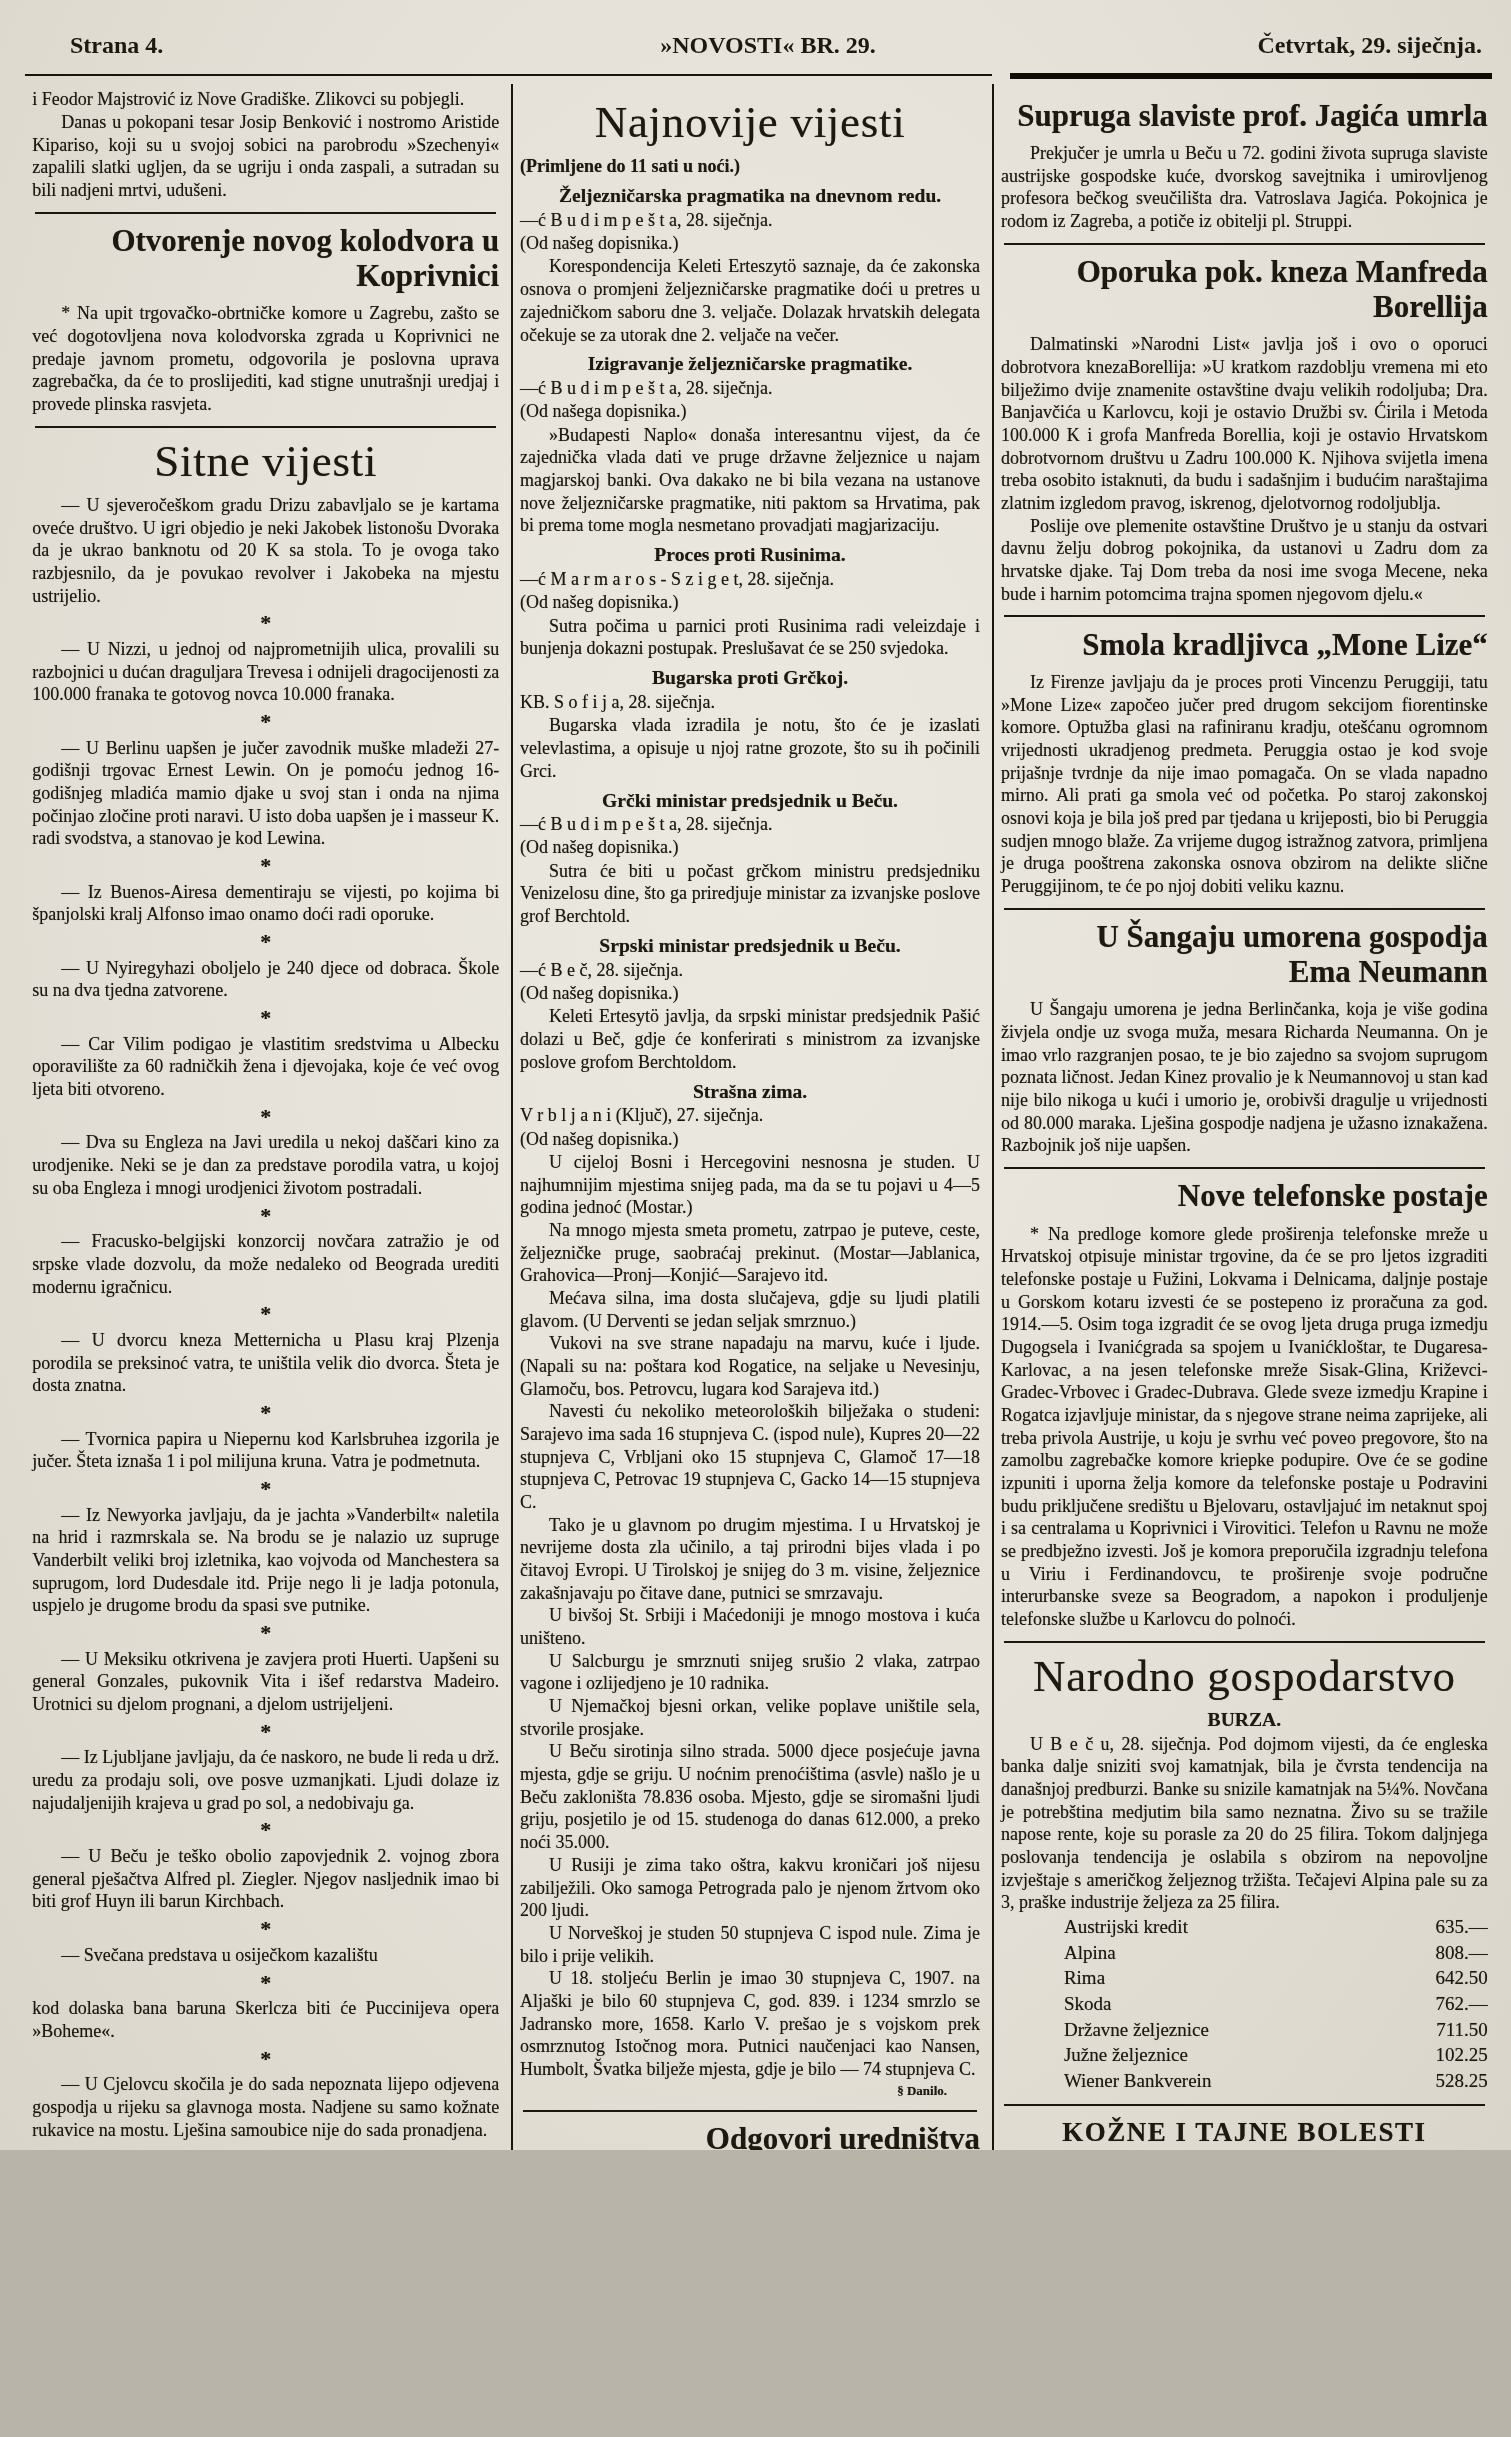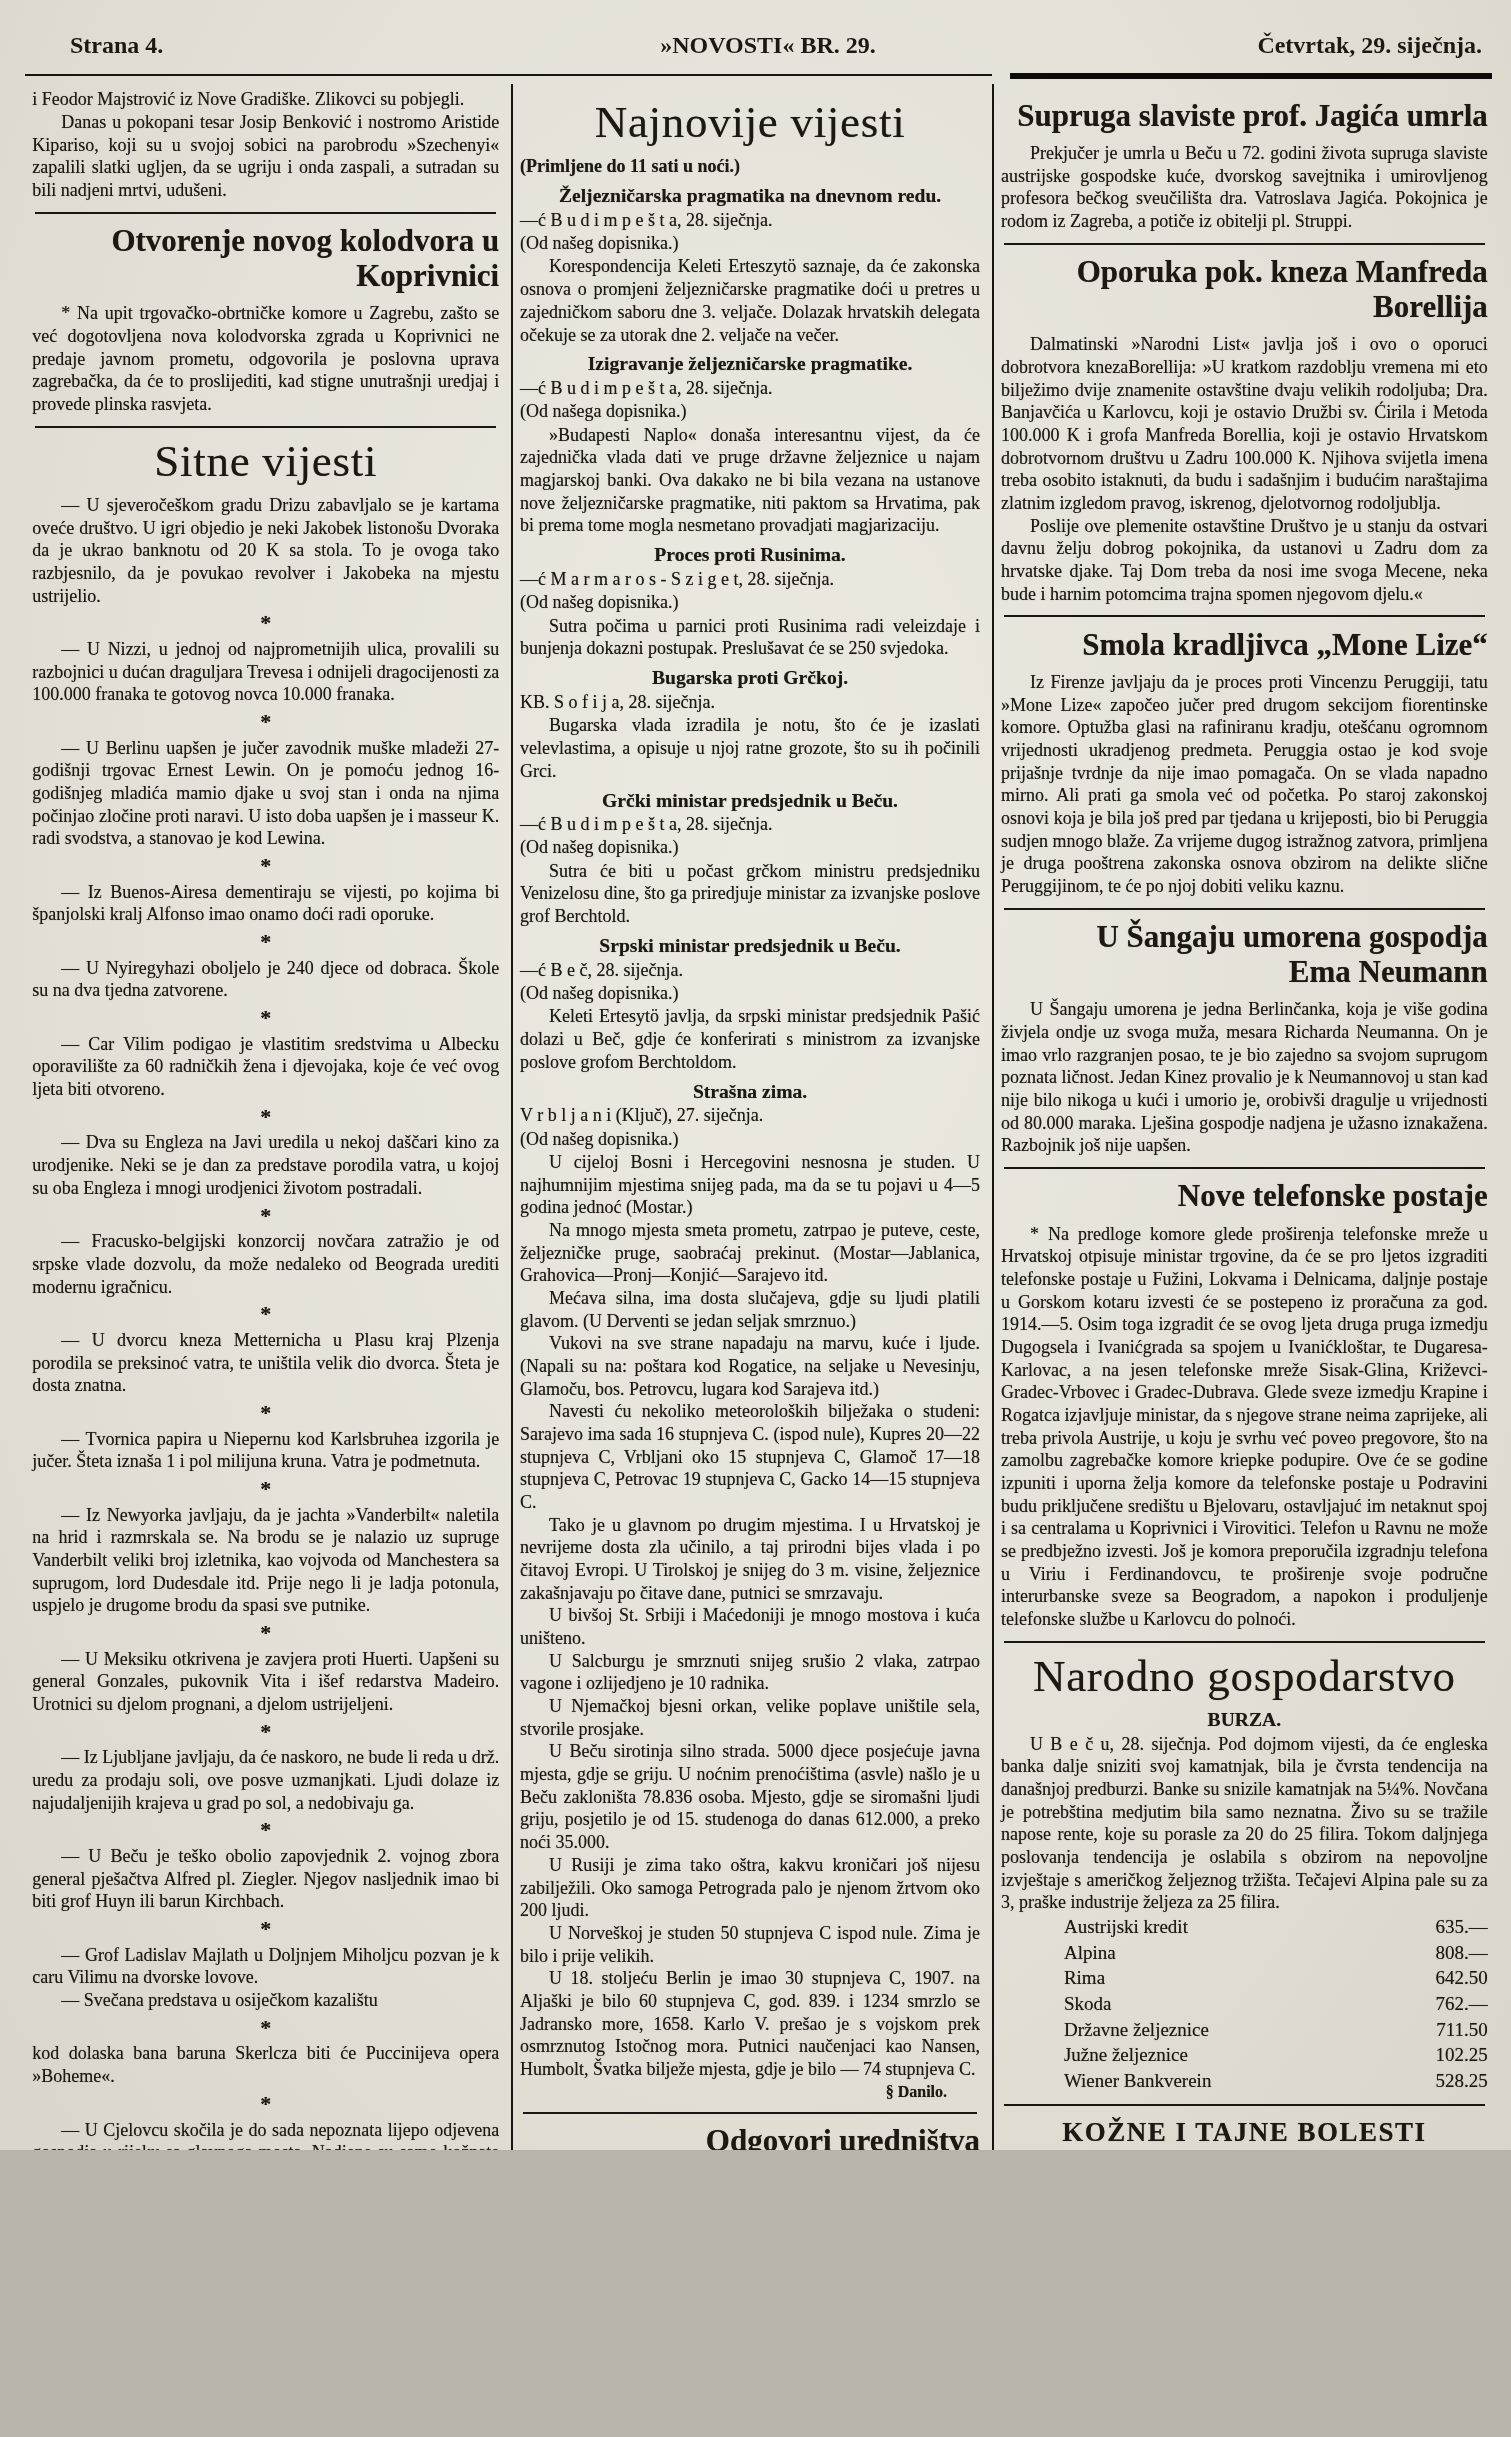--- a/index.html
+++ b/index.html
@@ -31,21 +31,21 @@
   .col-2{width:508px;border-left:2.2px solid #181410;}
   .col > div{text-shadow:0 0 0.7px rgba(30,22,14,.55);}
   .par{font-size:18px;line-height:1.26;text-align:justify;text-indent:29px;margin:0;}
   .par-cont{font-size:18px;line-height:1.26;text-align:justify;text-indent:0;margin:0;}
   .h-xl{font-size:45px;font-weight:normal;text-align:center;line-height:1.05;margin:10.2px 0 8.7px;letter-spacing:0.7px;}
   .h-lg{font-size:31px;font-weight:bold;text-align:right;line-height:1.12;margin:10.2px 0 8.7px;white-space:pre-line;}
   .h-md{font-size:19.6px;font-weight:bold;text-align:center;margin:7.3px 0 1.5px;}
   .h-ad{font-size:27px;font-weight:bold;text-align:center;letter-spacing:1.5px;margin:11.6px 0 5.8px;}
   .center-line{font-size:18px;line-height:1.3;}
   .center-line.bold{font-weight:bold;}
-  .right-line{font-size:16px;font-weight:bold;text-align:right;padding-right:33px;margin:2.9px 0;}
+  .right-line{font-size:13px;font-weight:bold;text-align:right;padding-right:33px;margin:2.9px 0;}
   .star-sep{text-align:center;font-size:22px;font-weight:bold;line-height:1;padding:5.1px 0 3.6px;}
   .rule{border-top:2.9px solid #1a1611;margin:10.2px 2.9px;}
   .stock-row{display:flex;justify-content:space-between;font-size:19px;line-height:1.35;padding-left:63px;}
   .split-row{display:flex;justify-content:space-between;font-size:18px;line-height:1.3;}
 </style>
 </head>
 <body>
 
 <div class="page">
   <div class="masthead">
@@ -85,21 +85,20 @@
         <div class="par">— Tvornica papira u Niepernu kod Karlsbruhea izgorila je jučer. Šteta iznaša 1 i pol milijuna kruna. Vatra je podmetnuta.</div>
         <div class="star-sep">*</div>
         <div class="par">— Iz Newyorka javljaju, da je jachta »Vanderbilt« naletila na hrid i razmrskala se. Na brodu se je nalazio uz supruge Vanderbilt veliki broj izletnika, kao vojvoda od Manchestera sa suprugom, lord Dudesdale itd. Prije nego li je ladja potonula, uspjelo je drugome brodu da spasi sve putnike.</div>
         <div class="star-sep">*</div>
         <div class="par">— U Meksiku otkrivena je zavjera proti Huerti. Uapšeni su general Gonzales, pukovnik Vita i išef redarstva Madeiro. Urotnici su djelom prognani, a djelom ustrijeljeni.</div>
         <div class="star-sep">*</div>
         <div class="par">— Iz Ljubljane javljaju, da će naskoro, ne bude li reda u drž. uredu za prodaju soli, ove posve uzmanjkati. Ljudi dolaze iz najudaljenijih krajeva u grad po sol, a nedobivaju ga.</div>
         <div class="star-sep">*</div>
         <div class="par">— U Beču je teško obolio zapovjednik 2. vojnog zbora general pješačtva Alfred pl. Ziegler. Njegov nasljednik imao bi biti grof Huyn ili barun Kirchbach.</div>
         <div class="star-sep">*</div>
-        <div class="par">— Grof Ladislav Majlath u Doljnjem Miholjcu pozvan je k caru Vilimu na dvorske lovove.</div>
         <div class="par">— Svečana predstava u osiječkom kazalištu</div>
         <div class="star-sep">*</div>
         <div class="par-cont">kod dolaska bana baruna Skerlcza biti će Puccinijeva opera »Boheme«.</div>
         <div class="star-sep">*</div>
         <div class="par">— U Cjelovcu skočila je do sada nepoznata lijepo odjevena gospodja u rijeku sa glavnoga mosta. Nadjene su samo kožnate rukavice na mostu. Lješina samoubice nije do sada pronadjena.</div>
         <div class="star-sep">*</div>
         <div class="par">— U Beču je obolila 38godišnja Barbara Salschek na crnim kozicama</div>
         <div class="star-sep">*</div>
         <div class="par">— U Szatmaru je takodjer obolilo jedno dijete na crnim kozicama.</div>
       </div>

